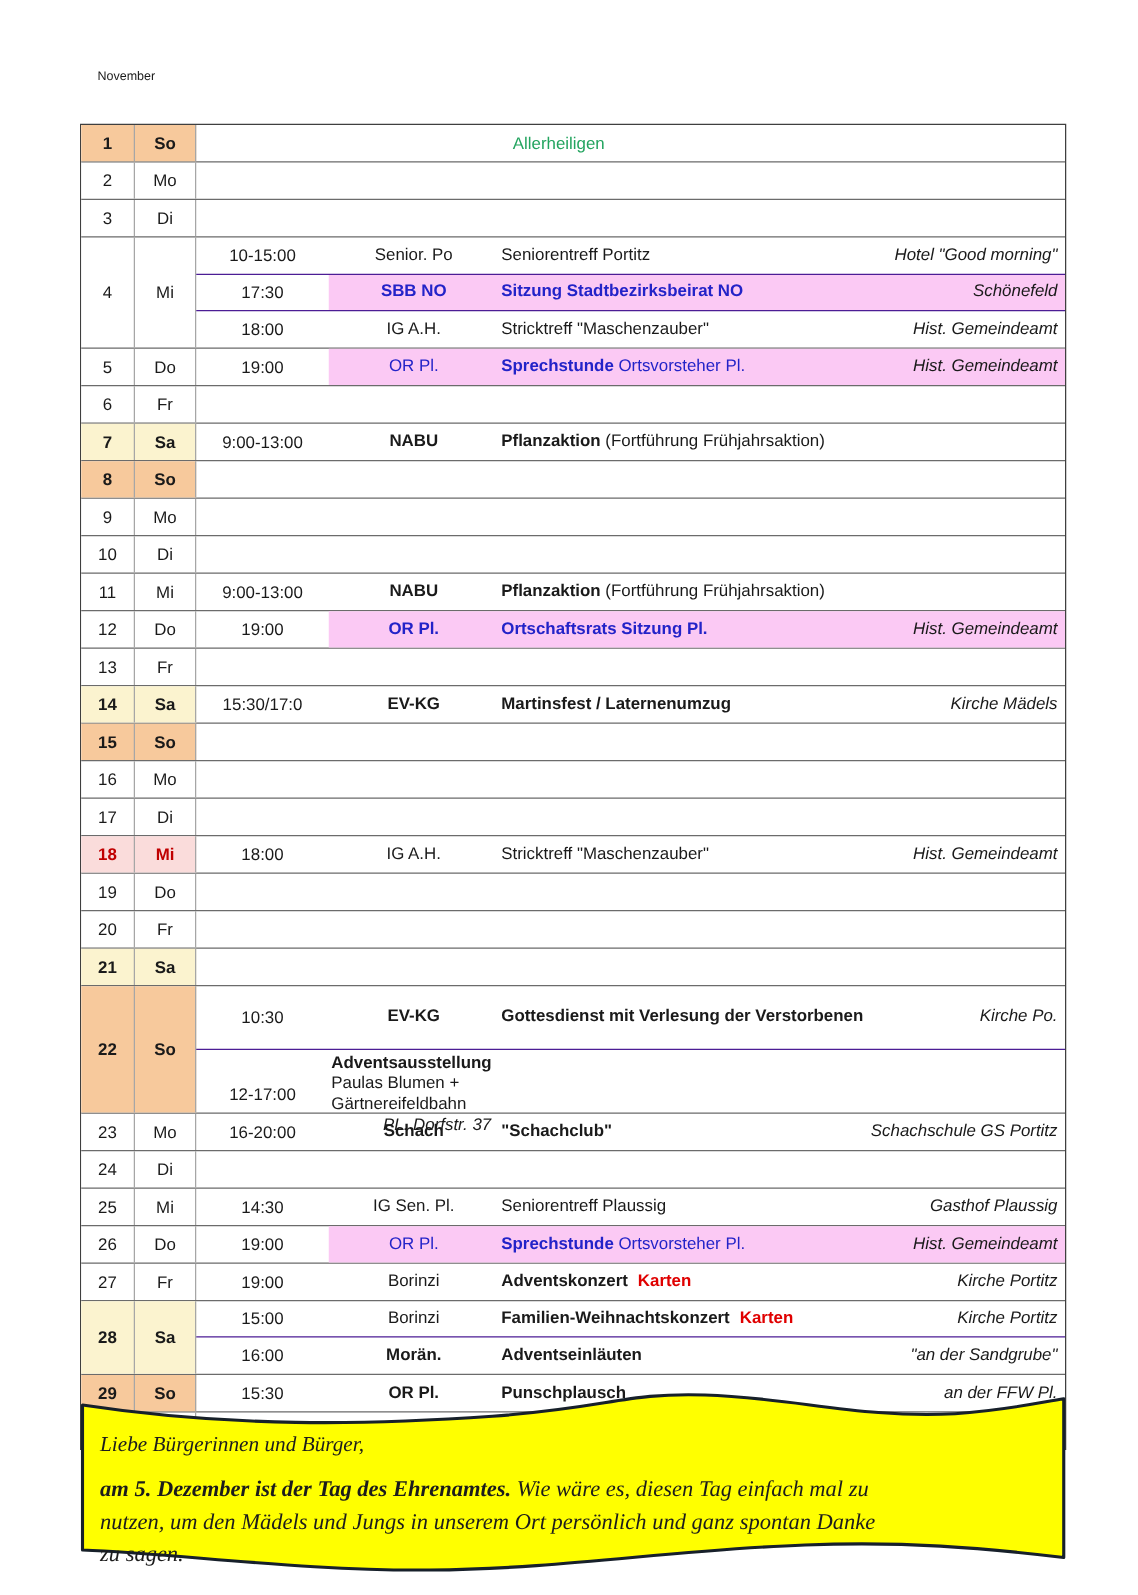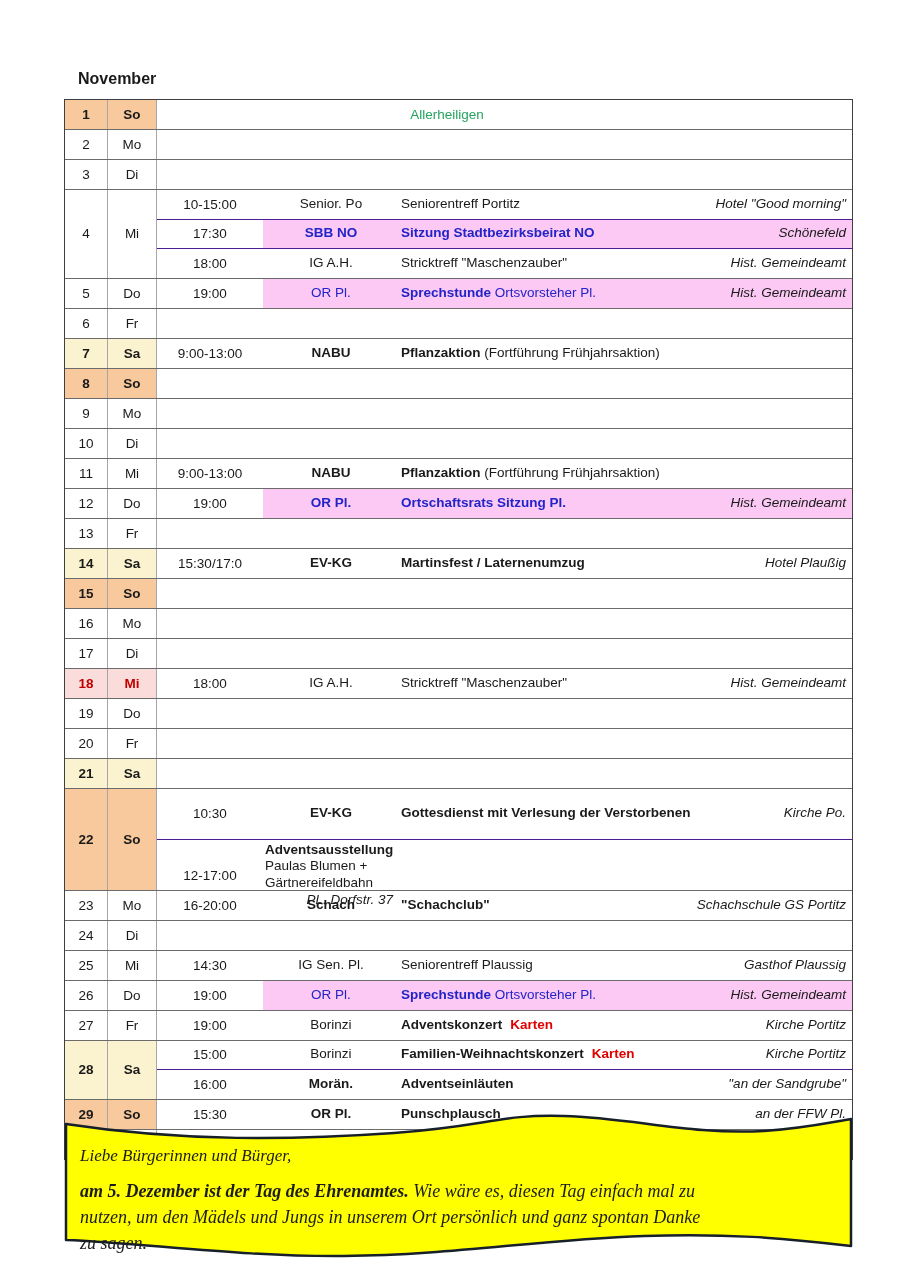--- a/index.html
+++ b/index.html
@@ -1,18 +1,18 @@
 <!DOCTYPE html>
 <html style="--sun-bg: #F7C99C; --sat-bg: #FBF3CF; --red-bg: #FADCDB; --red-text: #C00000; --pink-bg: #FBC9F4; --blue: #2323C8; --green: #23A45F; --karten-red: #E00000;"><head>
 <meta charset="utf-8">
 <style>
   html,body{margin:0;padding:0;background:#ffffff;}
   .page{position:relative;width:910px;height:1276px;background:#ffffff;overflow:hidden;
         font-family:"Liberation Sans",sans-serif;color:#1a1a1a;}
-  .month-title{position:absolute;left:78px;top:70px;font-size:16px;font-weight:bold;}
+  .month-title{position:absolute;left:78px;top:56px;font-size:10px;font-weight:normal;}
 
   
   .cal{position:absolute;left:64px;top:99px;width:789px;border:1.5px solid #3f3f3f;
        box-sizing:border-box;font-size:13.5px;}
   .day-row{display:grid;grid-template-columns:43px 49px 1fr;min-height:29px;background:#fff;}
   .day-row + .day-row{border-top:1px solid #6b6b6b;}
   .c-day,.c-wd{display:flex;align-items:center;justify-content:center;
                border-right:1px solid #a6a6a6;box-sizing:border-box;}
   .c-wd{font-weight:normal;}
   .sun .c-day,.sun .c-wd{background:var(--sun-bg);font-weight:bold;}
@@ -200,21 +200,21 @@
       <div class="day-row sat">
         <div class="c-day">14</div>
         <div class="c-wd">Sa</div>
         <div class="c-events">
           <div class="ev">
             <div class="ev-time">15:30/17:0</div>
             <div class="ev-right">
               <div class="ev-org b">EV-KG</div>
               <div class="ev-main">
                 <div class="ev-desc"><span class="b">Martinsfest / Laternenumzug</span></div>
-                <div class="ev-loc">Hotel Plaußig</div>
+                <div class="ev-loc">Kirche Mädels</div>
               </div>
             </div>
           </div>
         </div>
       </div>
       <div class="day-row sun">
         <div class="c-day">15</div>
         <div class="c-wd">So</div>
         <div class="c-events"></div>
       </div>

